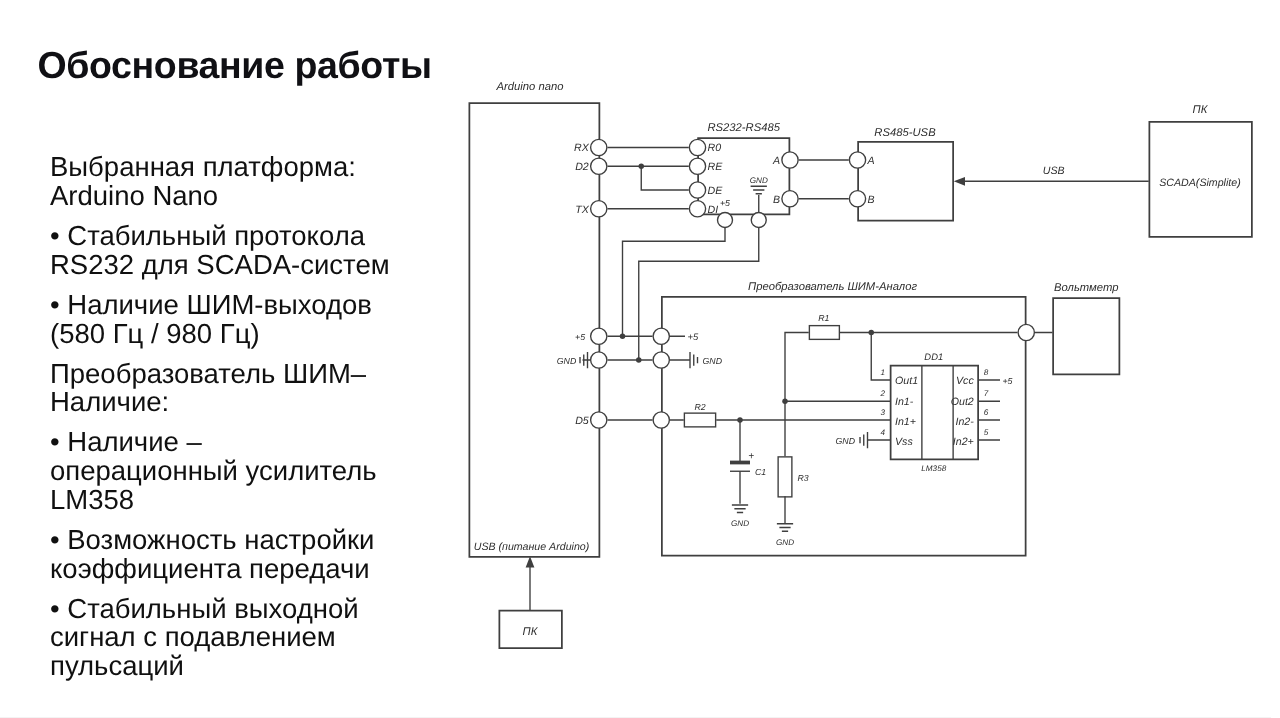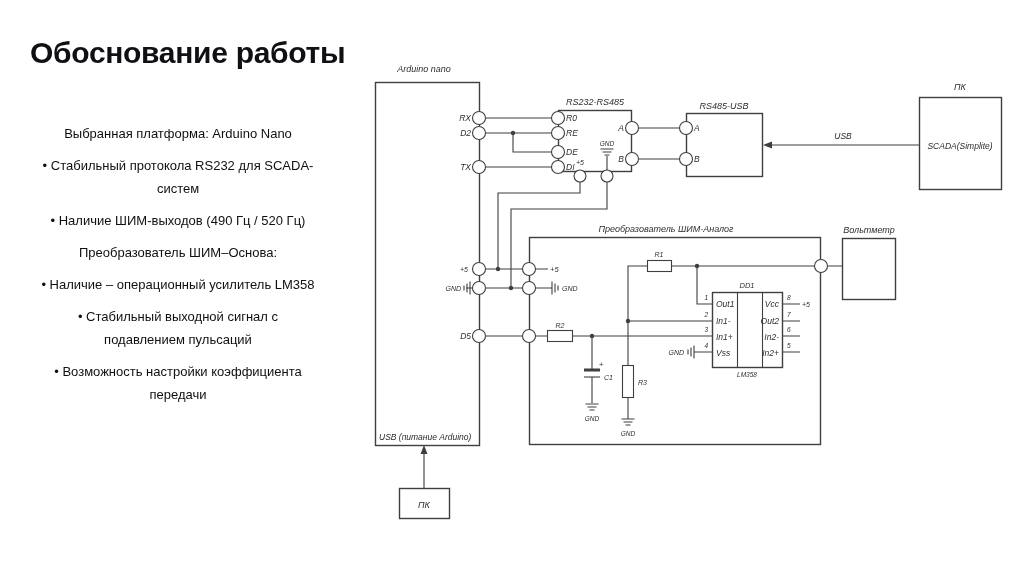--- a/index.html
+++ b/index.html
@@ -1,29 +1,29 @@
 <!DOCTYPE html>
 <html style="--line: #3f3f3f; --label: #2e2e2e; --title: #101014; --bg: #ffffff;"><head>
 <meta charset="utf-8">
 <style>
   :root{
     --line:#3f3f3f; --label:#2e2e2e; --title:#101014; --bg:#ffffff;
   }
   html,body{margin:0;padding:0;background:#e9e9e9;}
   .slide{
     position:relative;width:1024px;height:574px;background:var(--bg);
-    overflow:hidden;font-family:"Liberation Sans",sans-serif;text-align:center;
+    overflow:hidden;font-family:"Liberation Sans",sans-serif;
   }
   .title{
     position:absolute;left:30px;top:36px;margin:0;
     font-size:30px;font-weight:700;color:var(--title);letter-spacing:-0.3px;
   }
   .bullets{
     position:absolute;left:40px;top:122px;width:276px;
-    font-size:13px;line-height:23px;color:#101010;
+    font-size:22px;line-height:23px;color:#101010;
   }
   .bullets p{margin:0 0 9px 0;}
   svg.schematic{position:absolute;left:0;top:0;}
   .box{fill:none;stroke:var(--line);stroke-width:1.4;}
   .thin{fill:none;stroke:var(--line);stroke-width:1.1;}
   .wire{fill:none;stroke:var(--line);stroke-width:1.1;}
   .term{fill:#fff;stroke:var(--line);stroke-width:1.1;}
   .dot{fill:var(--line);}
   .ah{fill:var(--line);stroke:none;}
   .cap{fill:var(--line);stroke:none;}
@@ -34,25 +34,25 @@
 </head>
 <body>
 
 <div class="slide">
 
   <h1 class="title">Обоснование работы</h1>
 
   <div class="bullets">
     <p>Выбранная платформа: Arduino Nano</p>
     <p>• Стабильный протокола RS232 для SCADA-систем</p>
-    <p>• Наличие ШИМ-выходов (490 Гц / 520 Гц)</p>
-    <p>Преобразователь ШИМ–Основа:</p>
+    <p>• Наличие ШИМ-выходов (580 Гц / 980 Гц)</p>
+    <p>Преобразователь ШИМ–Наличие:</p>
     <p>• Наличие – операционный усилитель LM358</p>
+    <p>• Возможность настройки коэффициента передачи</p>
     <p>• Стабильный выходной сигнал с подавлением пульсаций</p>
-    <p>• Возможность настройки коэффициента передачи</p>
   </div>
 
   <svg class="schematic" width="1024" height="574" viewBox="0 0 1024 574">
 
     <g>
       <rect class="box" x="375.5" y="82.5" width="104" height="363"></rect>
       <rect class="box" x="558.5" y="110.5" width="73" height="61"></rect>
       <rect class="box" x="686.5" y="113.5" width="76" height="63"></rect>
       <rect class="box" x="919.5" y="97.5" width="82" height="92"></rect>
       <rect class="box" x="529.5" y="237.5" width="291" height="207"></rect>

